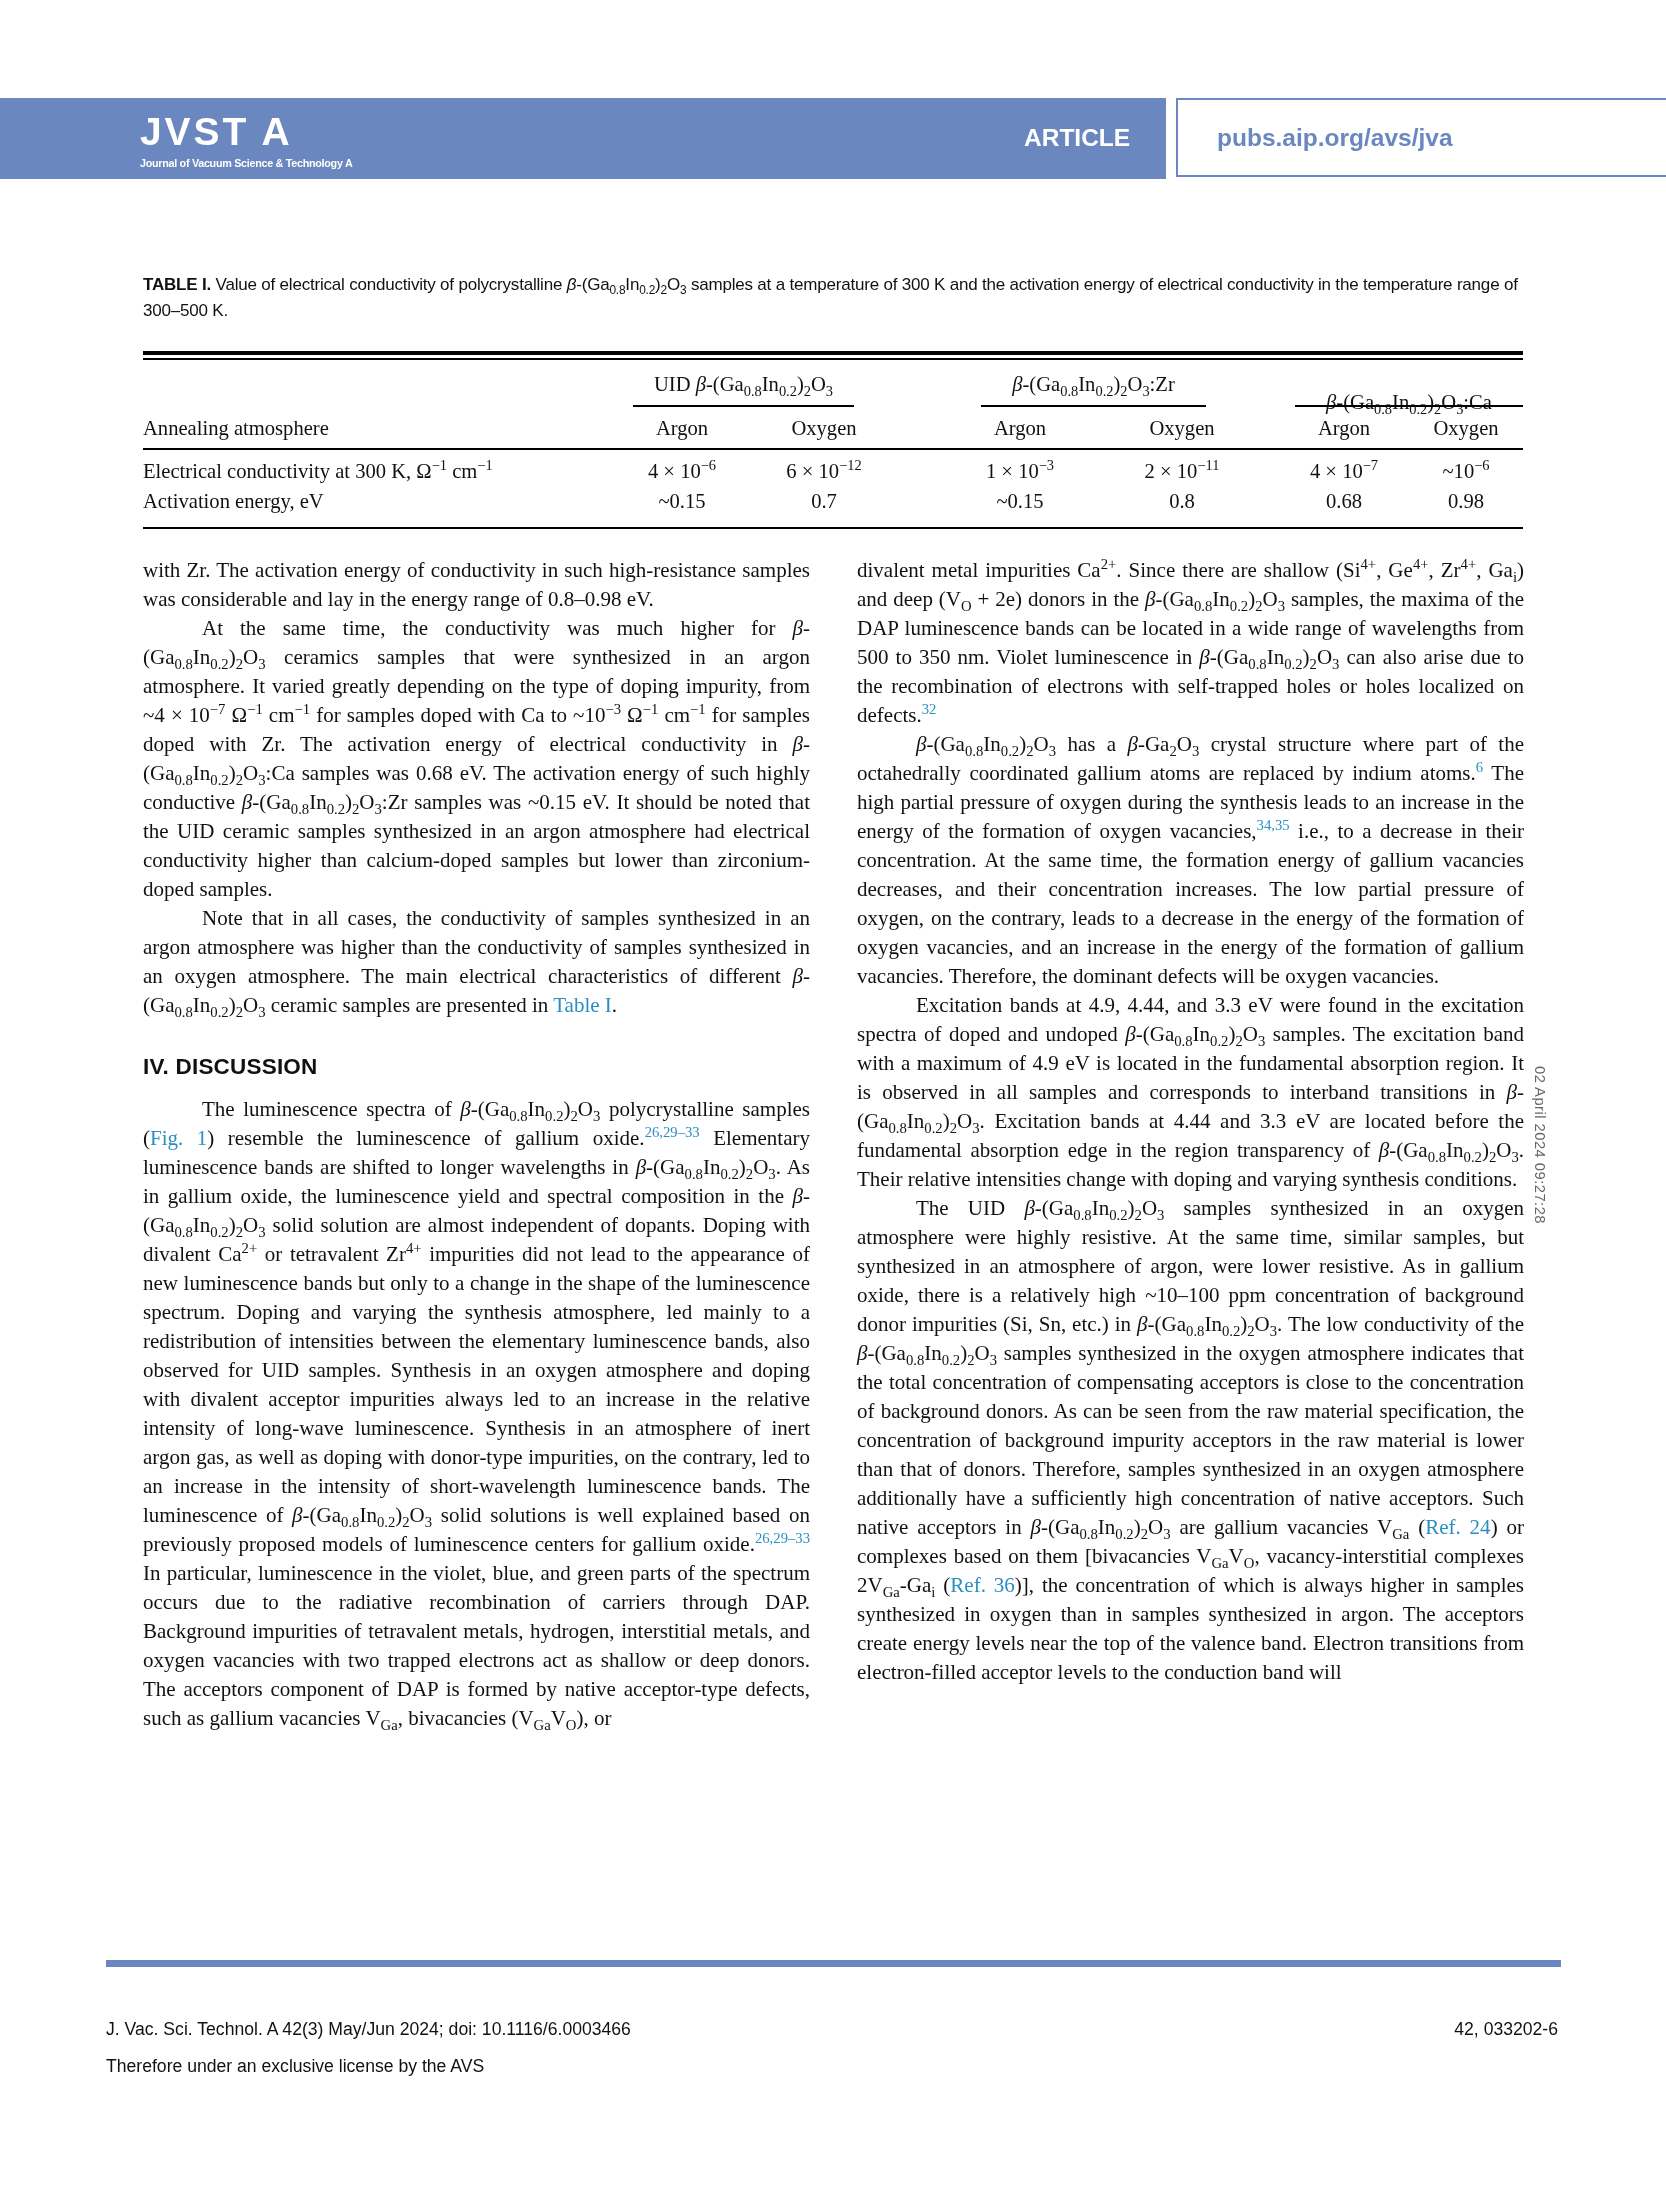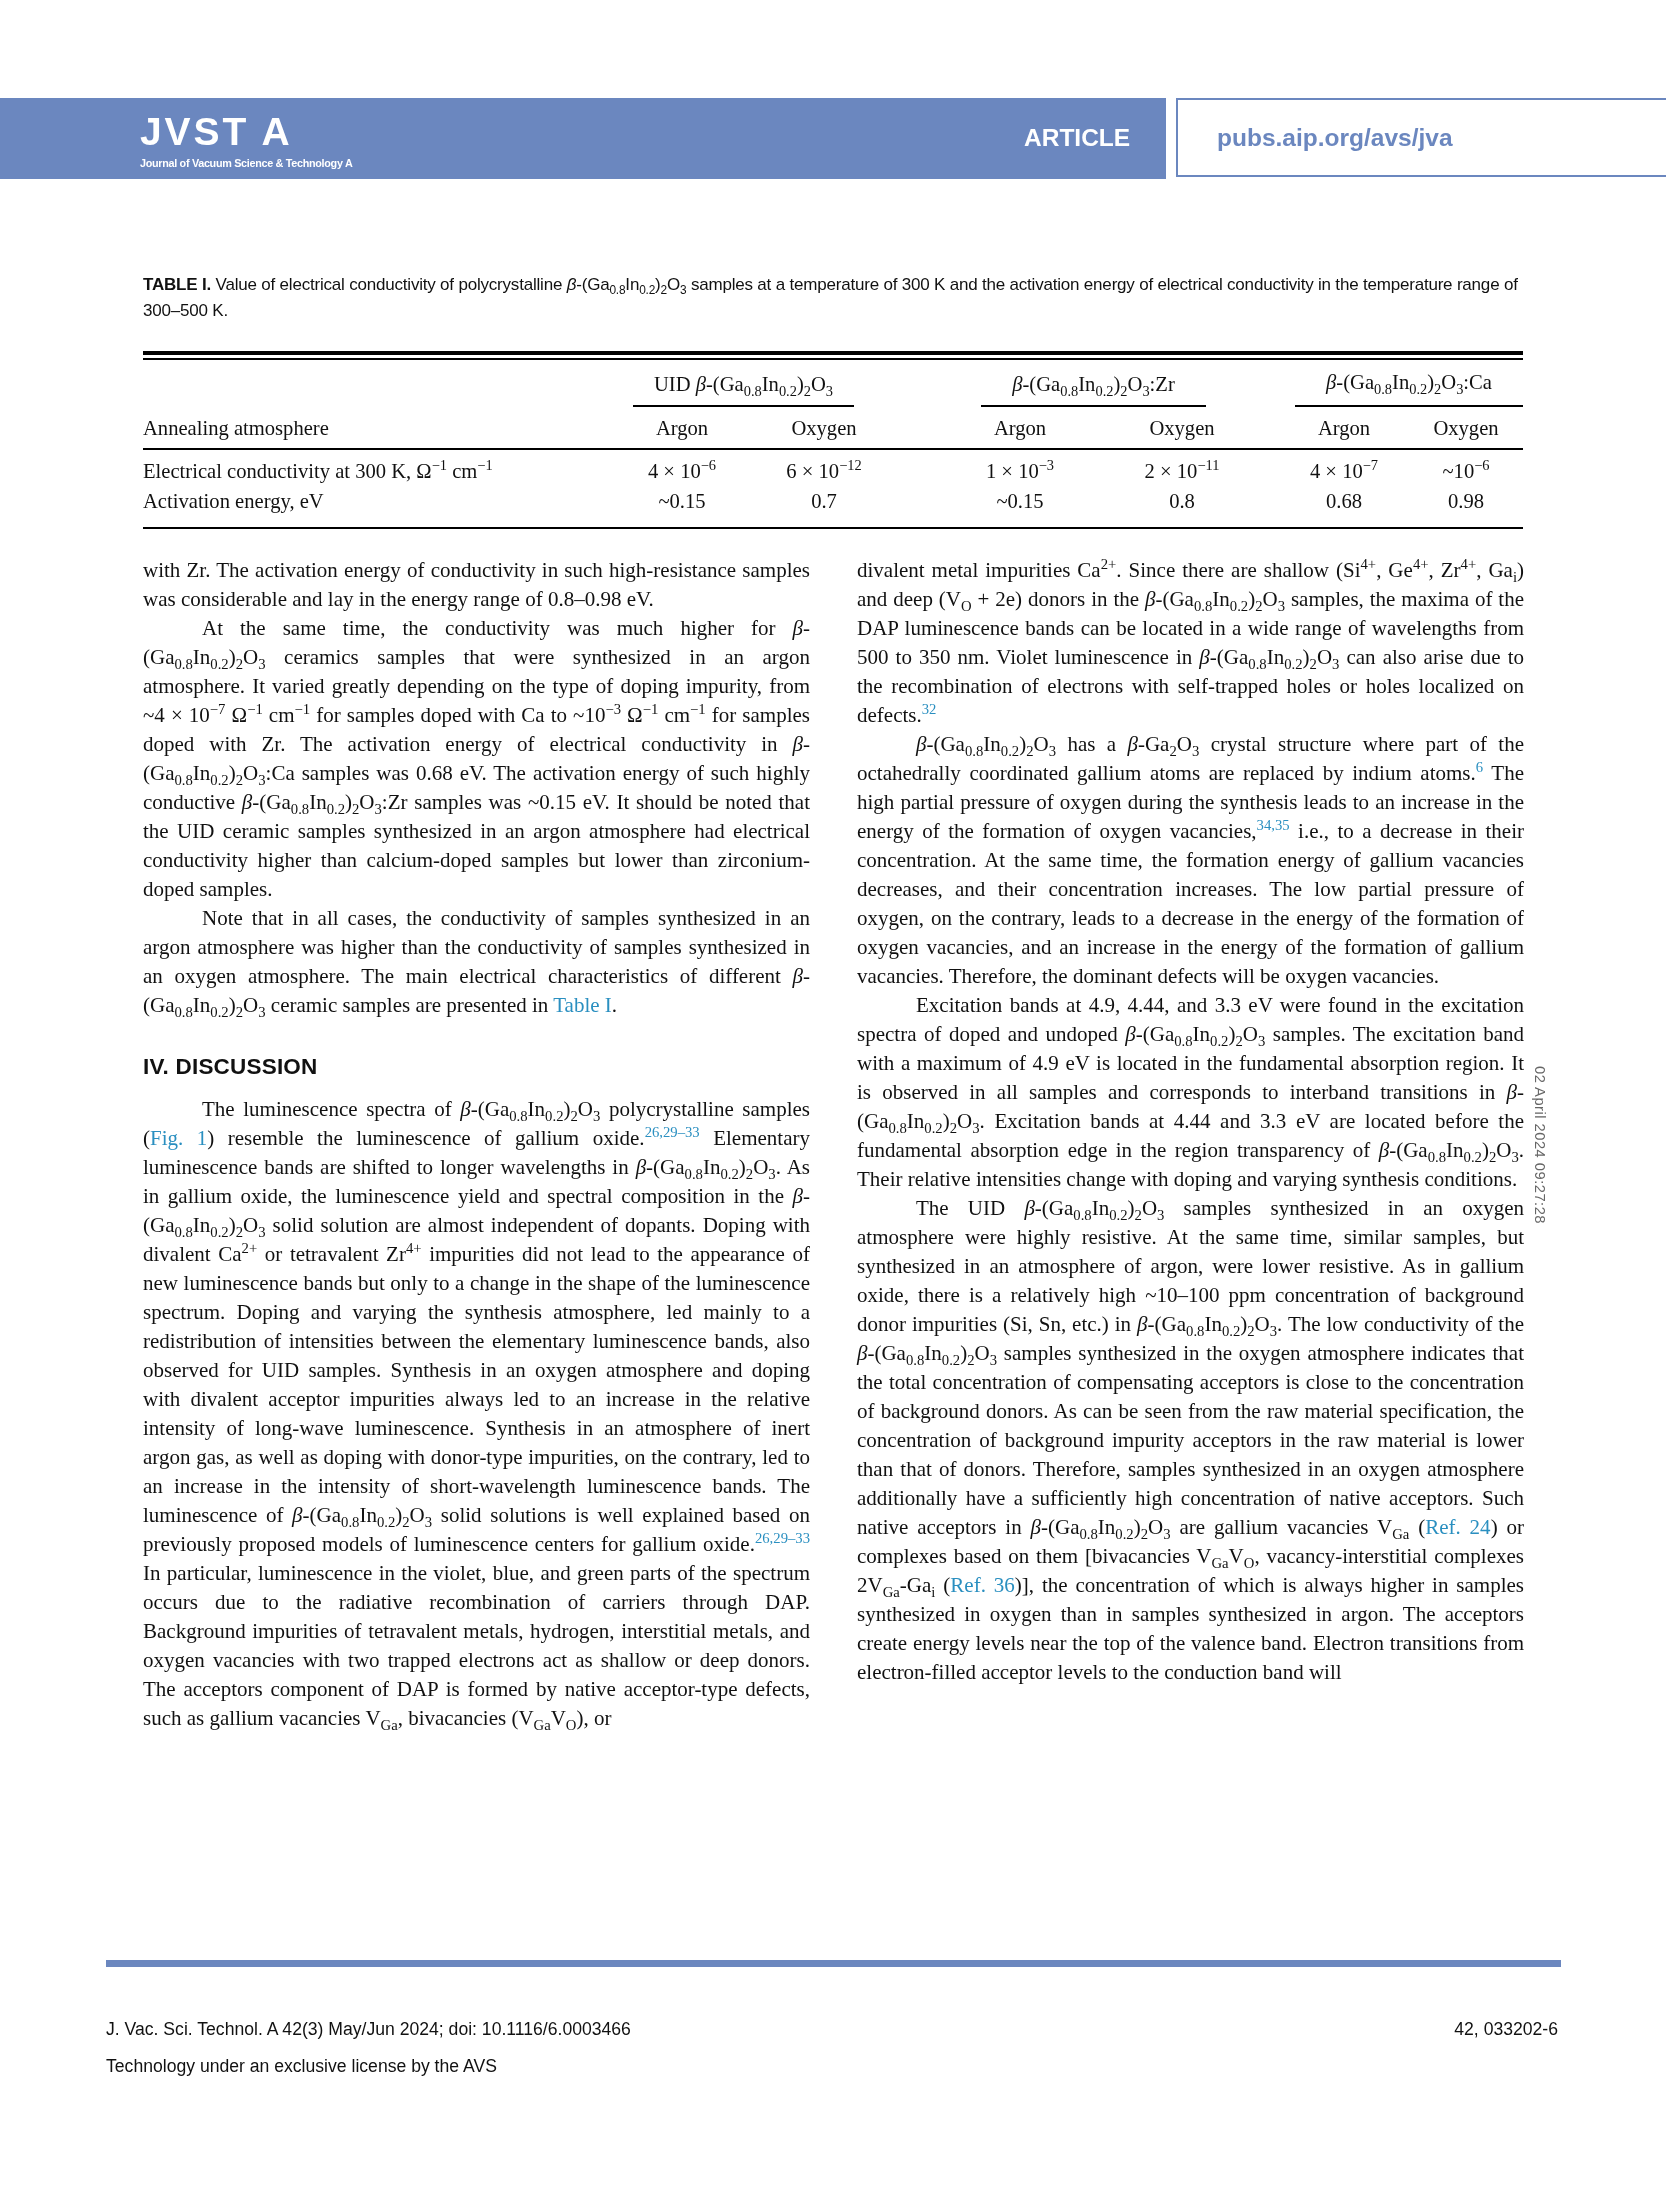--- a/index.html
+++ b/index.html
@@ -58,21 +58,21 @@
 <div class="tbl">
   <div class="rule-thick"></div>
   <div style="height:2.9px"></div>
   <div class="rule"></div>
   <div class="tbl-grid" style="height:140px;">
 
     <div class="cell" style="left:490px; width:221px; top:13.7px;">UID <i>β</i>-(Ga<sub>0.8</sub>In<sub>0.2</sub>)<sub>2</sub>O<sub>3</sub></div>
     <div class="grp-line" style="left:490px; width:221px; top:45px;"></div>
     <div class="cell" style="left:838px; width:225px; top:13.7px;"><i>β</i>-(Ga<sub>0.8</sub>In<sub>0.2</sub>)<sub>2</sub>O<sub>3</sub>:Zr</div>
     <div class="grp-line" style="left:838px; width:225px; top:45px;"></div>
-    <div class="cell" style="left:1152px; width:228px; top:11px;"><i>β</i>-(Ga<sub>0.8</sub>In<sub>0.2</sub>)<sub>2</sub>O<sub>3</sub>:Ca</div>
+    <div class="cell" style="left:1152px; width:228px; top:31px;"><i>β</i>-(Ga<sub>0.8</sub>In<sub>0.2</sub>)<sub>2</sub>O<sub>3</sub>:Ca</div>
     <div class="grp-line" style="left:1152px; width:228px; top:45px;"></div>
 
     <div class="cell" style="left:0; top:57px; text-align:left;">Annealing atmosphere</div>
     <div class="cell" style="left:480px; width:118px; top:57px;">Argon</div>
     <div class="cell" style="left:622px; width:118px; top:57px;">Oxygen</div>
     <div class="cell" style="left:818px; width:118px; top:57px;">Argon</div>
     <div class="cell" style="left:980px; width:118px; top:57px;">Oxygen</div>
     <div class="cell" style="left:1142px; width:118px; top:57px;">Argon</div>
     <div class="cell" style="left:1264px; width:118px; top:57px;">Oxygen</div>
 
@@ -111,14 +111,14 @@
   <p class="ind"><i>β</i>-(Ga<sub>0.8</sub>In<sub>0.2</sub>)<sub>2</sub>O<sub>3</sub> has a <i>β</i>-Ga<sub>2</sub>O<sub>3</sub> crystal structure where part of the octahedrally coordinated gallium atoms are replaced by indium atoms.<sup class="link">6</sup> The high partial pressure of oxygen during the synthesis leads to an increase in the energy of the formation of oxygen vacancies,<sup class="link">34,35</sup> i.e., to a decrease in their concentration. At the same time, the formation energy of gallium vacancies decreases, and their concentration increases. The low partial pressure of oxygen, on the contrary, leads to a decrease in the energy of the formation of oxygen vacancies, and an increase in the energy of the formation of gallium vacancies. Therefore, the dominant defects will be oxygen vacancies.</p>
   <p class="ind">Excitation bands at 4.9, 4.44, and 3.3 eV were found in the excitation spectra of doped and undoped <i>β</i>-(Ga<sub>0.8</sub>In<sub>0.2</sub>)<sub>2</sub>O<sub>3</sub> samples. The excitation band with a maximum of 4.9 eV is located in the fundamental absorption region. It is observed in all samples and corresponds to interband transitions in <i>β</i>-(Ga<sub>0.8</sub>In<sub>0.2</sub>)<sub>2</sub>O<sub>3</sub>. Excitation bands at 4.44 and 3.3 eV are located before the fundamental absorption edge in the region transparency of <i>β</i>-(Ga<sub>0.8</sub>In<sub>0.2</sub>)<sub>2</sub>O<sub>3</sub>. Their relative intensities change with doping and varying synthesis conditions.</p>
   <p class="ind">The UID <i>β</i>-(Ga<sub>0.8</sub>In<sub>0.2</sub>)<sub>2</sub>O<sub>3</sub> samples synthesized in an oxygen atmosphere were highly resistive. At the same time, similar samples, but synthesized in an atmosphere of argon, were lower resistive. As in gallium oxide, there is a relatively high ~10–100 ppm concentration of background donor impurities (Si, Sn, etc.) in <i>β</i>-(Ga<sub>0.8</sub>In<sub>0.2</sub>)<sub>2</sub>O<sub>3</sub>. The low conductivity of the <i>β</i>-(Ga<sub>0.8</sub>In<sub>0.2</sub>)<sub>2</sub>O<sub>3</sub> samples synthesized in the oxygen atmosphere indicates that the total concentration of compensating acceptors is close to the concentration of background donors. As can be seen from the raw material specification, the concentration of background impurity acceptors in the raw material is lower than that of donors. Therefore, samples synthesized in an oxygen atmosphere additionally have a sufficiently high concentration of native acceptors. Such native acceptors in <i>β</i>-(Ga<sub>0.8</sub>In<sub>0.2</sub>)<sub>2</sub>O<sub>3</sub> are gallium vacancies V<sub>Ga</sub> (<span class="link">Ref. 24</span>) or complexes based on them [bivacancies V<sub>Ga</sub>V<sub>O</sub>, vacancy-interstitial complexes 2V<sub>Ga</sub>-Ga<sub>i</sub> (<span class="link">Ref. 36</span>)], the concentration of which is always higher in samples synthesized in oxygen than in samples synthesized in argon. The acceptors create energy levels near the top of the valence band. Electron transitions from electron-filled acceptor levels to the conduction band will</p>
 </div>
 
 <div class="side-stamp">02 April 2024 09:27:28</div>
 
 <div class="ftr-rule"></div>
 <div class="ftr-left">J. Vac. Sci. Technol. A 42(3) May/Jun 2024; doi: 10.1116/6.0003466</div>
 <div class="ftr-right">42, 033202-6</div>
-<div class="ftr-lic">Technology under an exclusive license by the AVS</div>
+<div class="ftr-lic">Therefore under an exclusive license by the AVS</div>
 
 
 </body></html>

